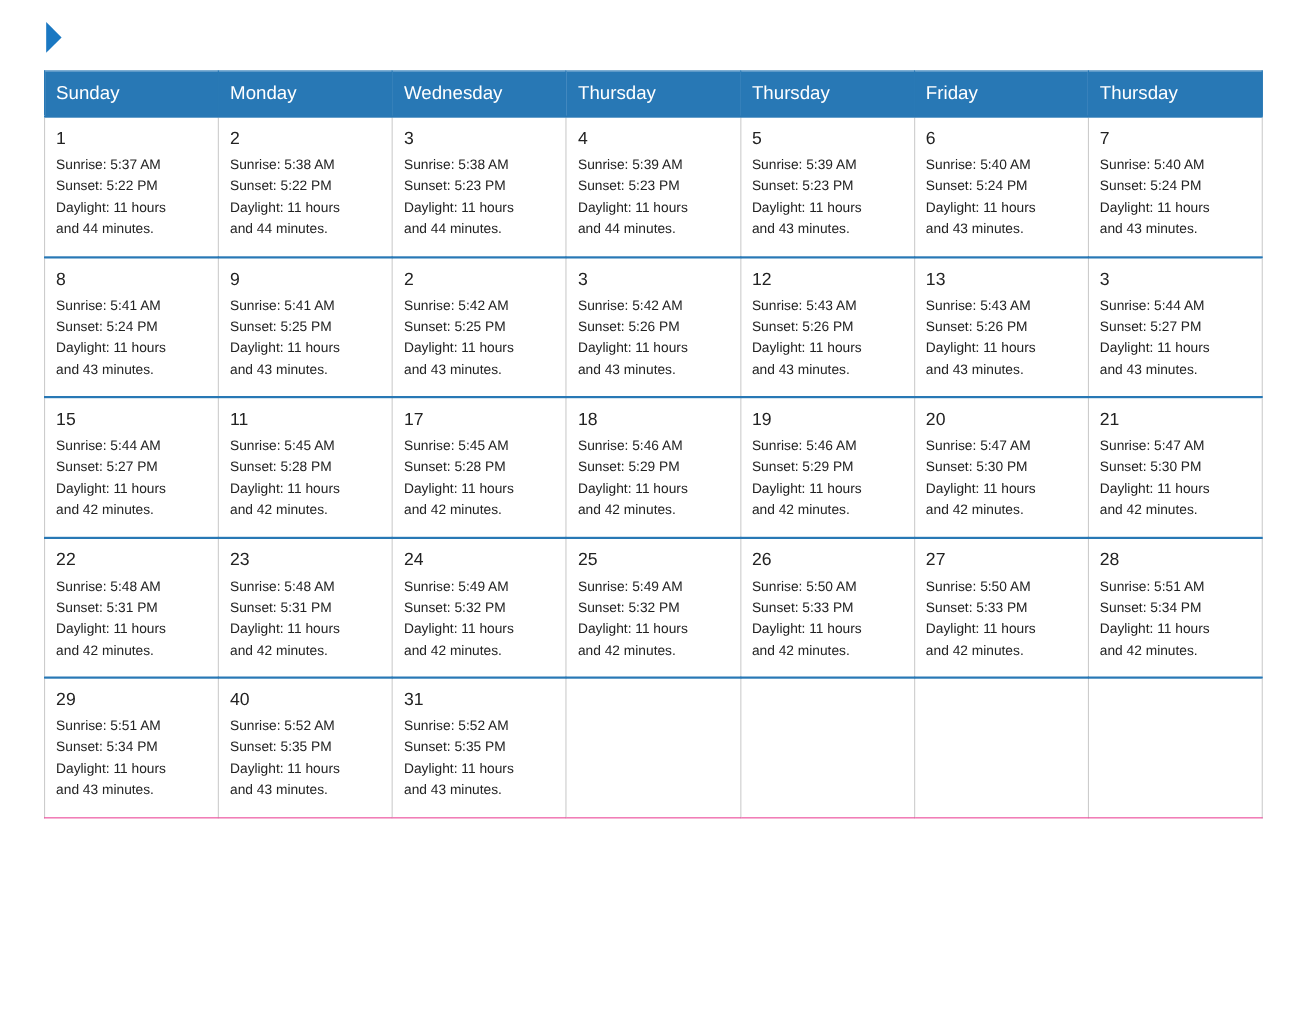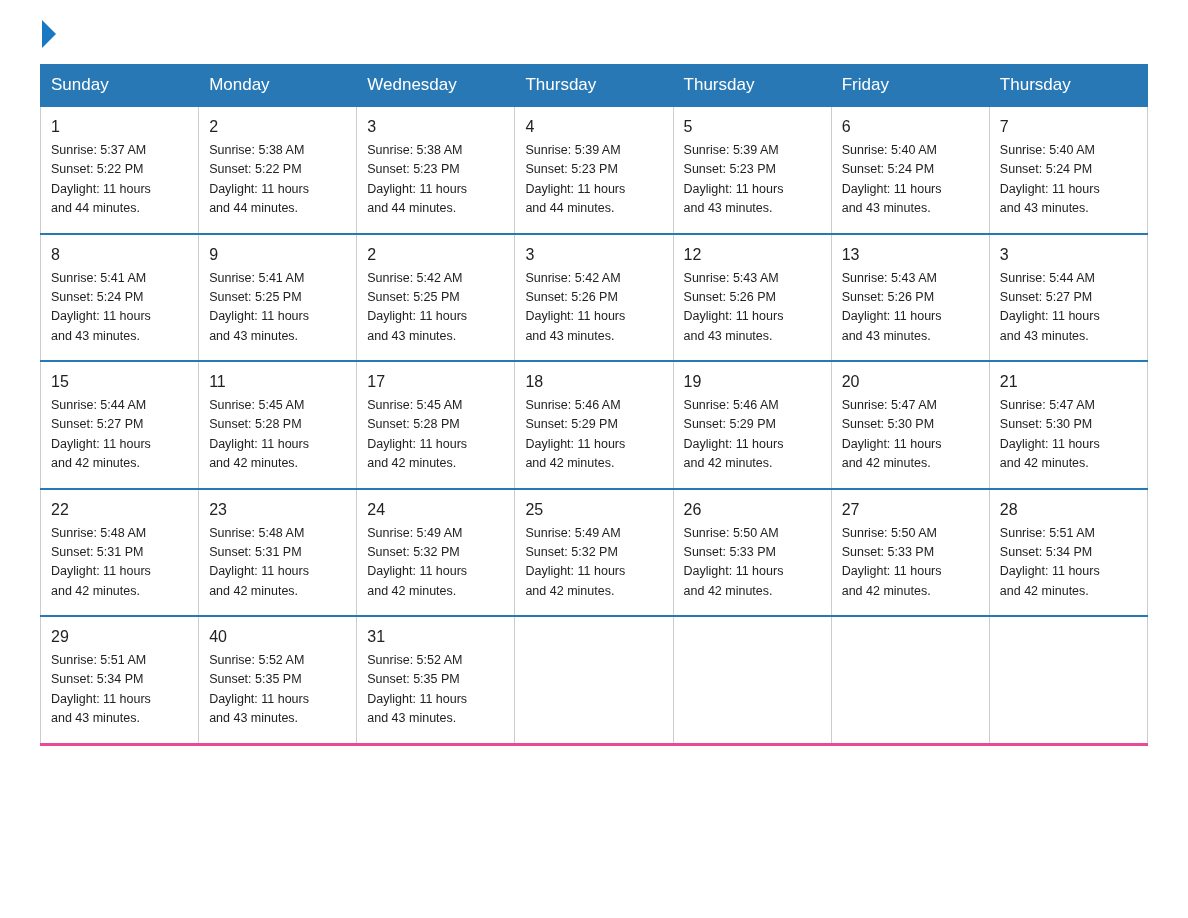--- a/index.html
+++ b/index.html
@@ -98,21 +98,21 @@
       background: #fff;
     }
     tbody tr td.empty {
       background: #fff;
     }
     
     tbody tr td {
       border-bottom: 1px solid #aaa;
     }
     tbody tr:last-child td {
-      border-bottom: 3px solid #ec4899;
+      border-bottom: 1px solid #ec4899;
     }
     
     tbody tr td:first-child {
       border-left: 1px solid #ccc;
     }
     tbody tr {
       border-top: 2px solid #2878b5;
     }
   </style>
 </head>

